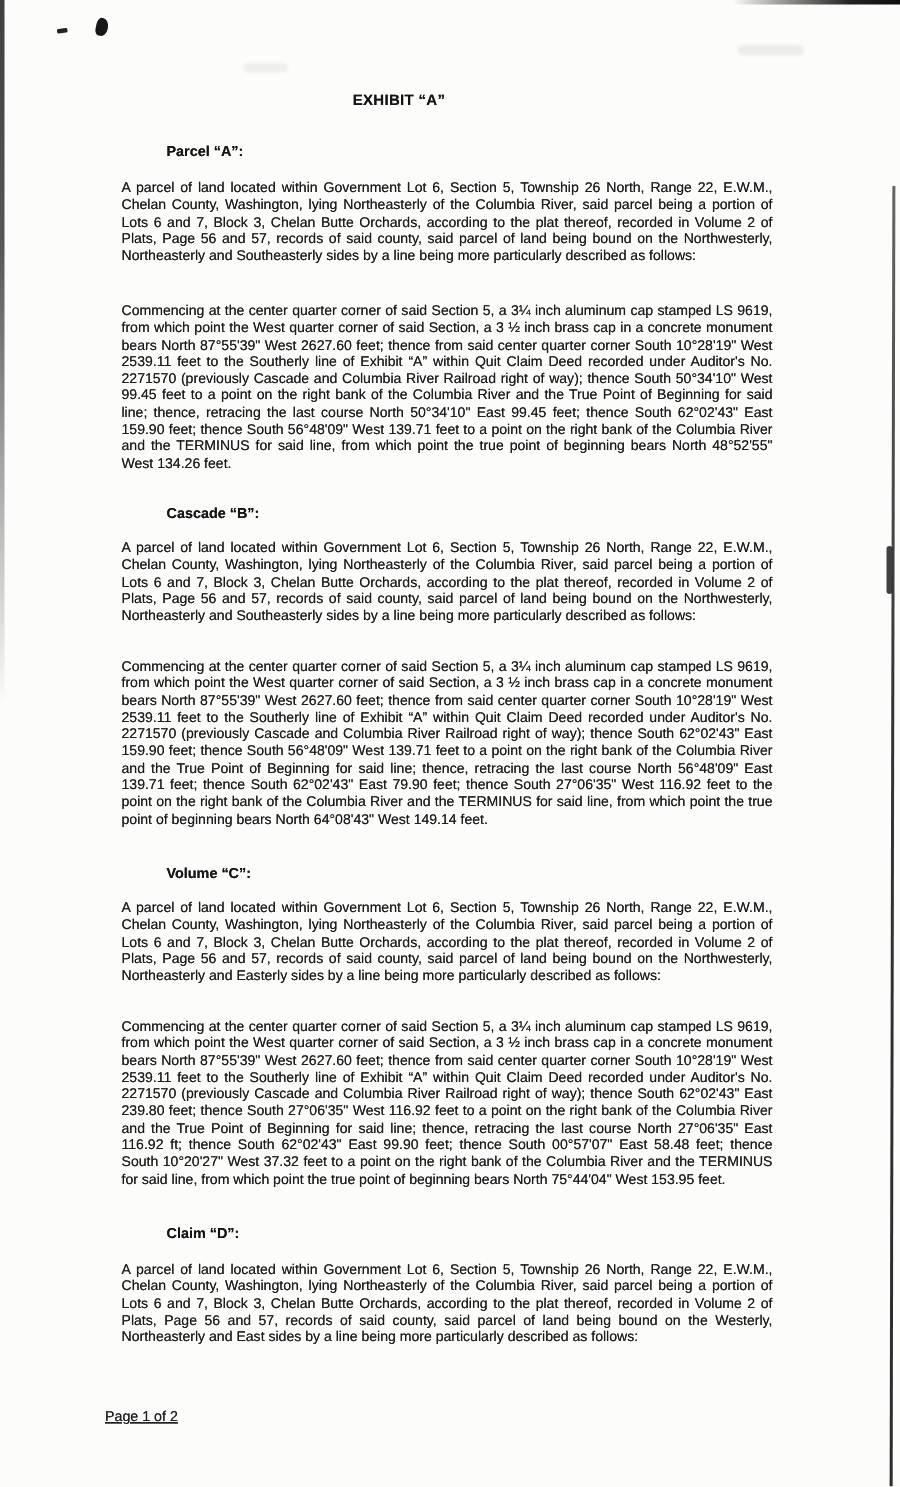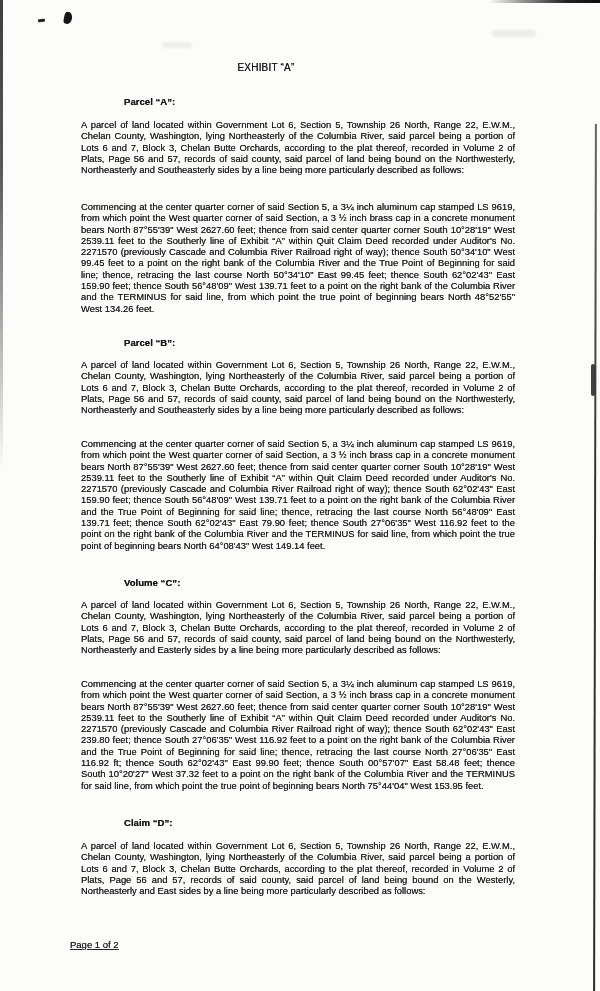--- a/index.html
+++ b/index.html
@@ -12,29 +12,29 @@
   .sheet {
     position: relative;
     width: 600px; height: 991px;
     background: #fcfcfb;
     color: #1e1e1e;
   }
   .title {
     position: absolute;
     top: 62px; left: 0; width: 532px;
     text-align: center;
-    font-weight: normal;
+    font-weight: bold;
     font-size: 10px;
     letter-spacing: 0.2px;
     color: #161616;
     text-shadow: 0 0 0.4px #333;
   }
   .h {
     position: absolute;
-    left: 81px;
+    left: 68px;
     font-weight: bold;
     font-size: 9.6px;
     color: #161616;
     text-shadow: 0 0 0.4px #333;
     padding-left: 43px;
   }
   .p {
     position: absolute;
     left: 81px; width: 434px;
     font-size: 9.4px;
@@ -102,21 +102,21 @@
 <body>
 
 <div class="sheet">
 
   <div class="title">EXHIBIT “A”</div>
 
   <div class="h" style="top:96px">Parcel “A”:</div>
   <div class="p" style="top:119px">A parcel of land located within Government Lot 6, Section 5, Township 26 North, Range 22, E.W.M., Chelan County, Washington, lying Northeasterly of the Columbia River, said parcel being a portion of Lots 6 and 7, Block 3, Chelan Butte Orchards, according to the plat thereof, recorded in Volume 2 of Plats, Page 56 and 57, records of said county, said parcel of land being bound on the Northwesterly, Northeasterly and Southeasterly sides by a line being more particularly described as follows:</div>
   <div class="p" style="top:201px">Commencing at the center quarter corner of said Section 5, a 3¼ inch aluminum cap stamped LS 9619, from which point the West quarter corner of said Section, a 3 ½ inch brass cap in a concrete monument bears North 87°55'39" West 2627.60 feet; thence from said center quarter corner South 10°28'19" West 2539.11 feet to the Southerly line of Exhibit “A” within Quit Claim Deed recorded under Auditor's No. 2271570 (previously Cascade and Columbia River Railroad right of way); thence South 50°34'10" West 99.45 feet to a point on the right bank of the Columbia River and the True Point of Beginning for said line; thence, retracing the last course North 50°34'10" East 99.45 feet; thence South 62°02'43" East 159.90 feet; thence South 56°48'09" West 139.71 feet to a point on the right bank of the Columbia River and the TERMINUS for said line, from which point the true point of beginning bears North 48°52'55" West 134.26 feet.</div>
 
-  <div class="h" style="top:337px">Parcel “B”:</div>
+  <div class="h" style="top:337px">Cascade “B”:</div>
   <div class="p" style="top:359px">A parcel of land located within Government Lot 6, Section 5, Township 26 North, Range 22, E.W.M., Chelan County, Washington, lying Northeasterly of the Columbia River, said parcel being a portion of Lots 6 and 7, Block 3, Chelan Butte Orchards, according to the plat thereof, recorded in Volume 2 of Plats, Page 56 and 57, records of said county, said parcel of land being bound on the Northwesterly, Northeasterly and Southeasterly sides by a line being more particularly described as follows:</div>
   <div class="p" style="top:438px">Commencing at the center quarter corner of said Section 5, a 3¼ inch aluminum cap stamped LS 9619, from which point the West quarter corner of said Section, a 3 ½ inch brass cap in a concrete monument bears North 87°55'39" West 2627.60 feet; thence from said center quarter corner South 10°28'19" West 2539.11 feet to the Southerly line of Exhibit “A” within Quit Claim Deed recorded under Auditor's No. 2271570 (previously Cascade and Columbia River Railroad right of way); thence South 62°02'43" East 159.90 feet; thence South 56°48'09" West 139.71 feet to a point on the right bank of the Columbia River and the True Point of Beginning for said line; thence, retracing the last course North 56°48'09" East 139.71 feet; thence South 62°02'43" East 79.90 feet; thence South 27°06'35" West 116.92 feet to the point on the right bank of the Columbia River and the TERMINUS for said line, from which point the true point of beginning bears North 64°08'43" West 149.14 feet.</div>
 
   <div class="h" style="top:577px">Volume “C”:</div>
   <div class="p" style="top:599px">A parcel of land located within Government Lot 6, Section 5, Township 26 North, Range 22, E.W.M., Chelan County, Washington, lying Northeasterly of the Columbia River, said parcel being a portion of Lots 6 and 7, Block 3, Chelan Butte Orchards, according to the plat thereof, recorded in Volume 2 of Plats, Page 56 and 57, records of said county, said parcel of land being bound on the Northwesterly, Northeasterly and Easterly sides by a line being more particularly described as follows:</div>
   <div class="p" style="top:678px">Commencing at the center quarter corner of said Section 5, a 3¼ inch aluminum cap stamped LS 9619, from which point the West quarter corner of said Section, a 3 ½ inch brass cap in a concrete monument bears North 87°55'39" West 2627.60 feet; thence from said center quarter corner South 10°28'19" West 2539.11 feet to the Southerly line of Exhibit “A” within Quit Claim Deed recorded under Auditor's No. 2271570 (previously Cascade and Columbia River Railroad right of way); thence South 62°02'43" East 239.80 feet; thence South 27°06'35" West 116.92 feet to a point on the right bank of the Columbia River and the True Point of Beginning for said line; thence, retracing the last course North 27°06'35" East 116.92 ft; thence South 62°02'43" East 99.90 feet; thence South 00°57'07" East 58.48 feet; thence South 10°20'27" West 37.32 feet to a point on the right bank of the Columbia River and the TERMINUS for said line, from which point the true point of beginning bears North 75°44'04" West 153.95 feet.</div>
 
   <div class="h" style="top:817px">Claim “D”:</div>
   <div class="p" style="top:840px">A parcel of land located within Government Lot 6, Section 5, Township 26 North, Range 22, E.W.M., Chelan County, Washington, lying Northeasterly of the Columbia River, said parcel being a portion of Lots 6 and 7, Block 3, Chelan Butte Orchards, according to the plat thereof, recorded in Volume 2 of Plats, Page 56 and 57, records of said county, said parcel of land being bound on the Westerly, Northeasterly and East sides by a line being more particularly described as follows:</div>
 

